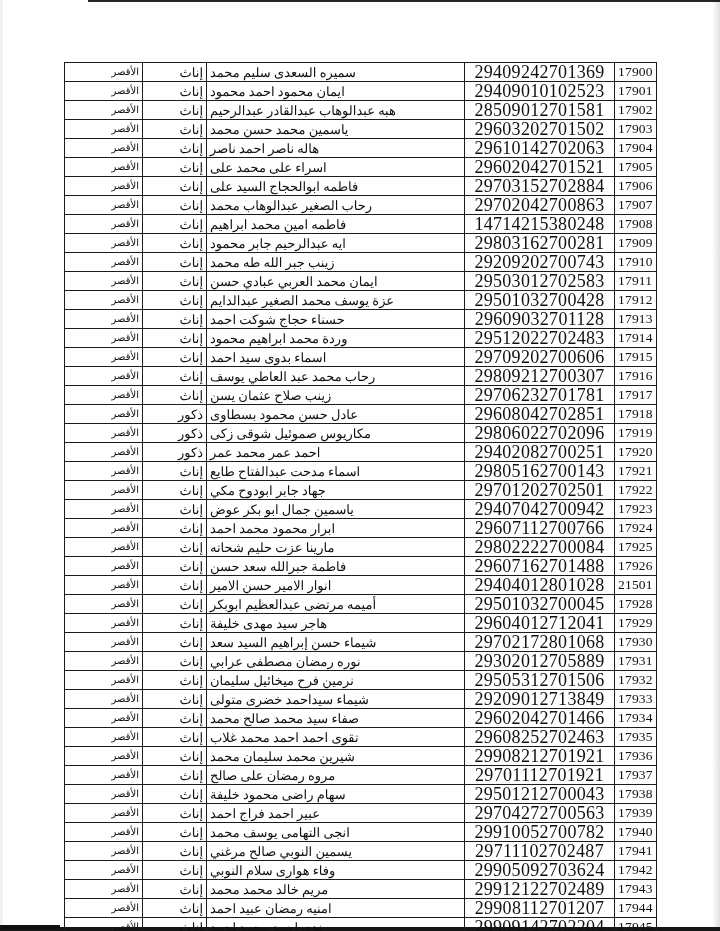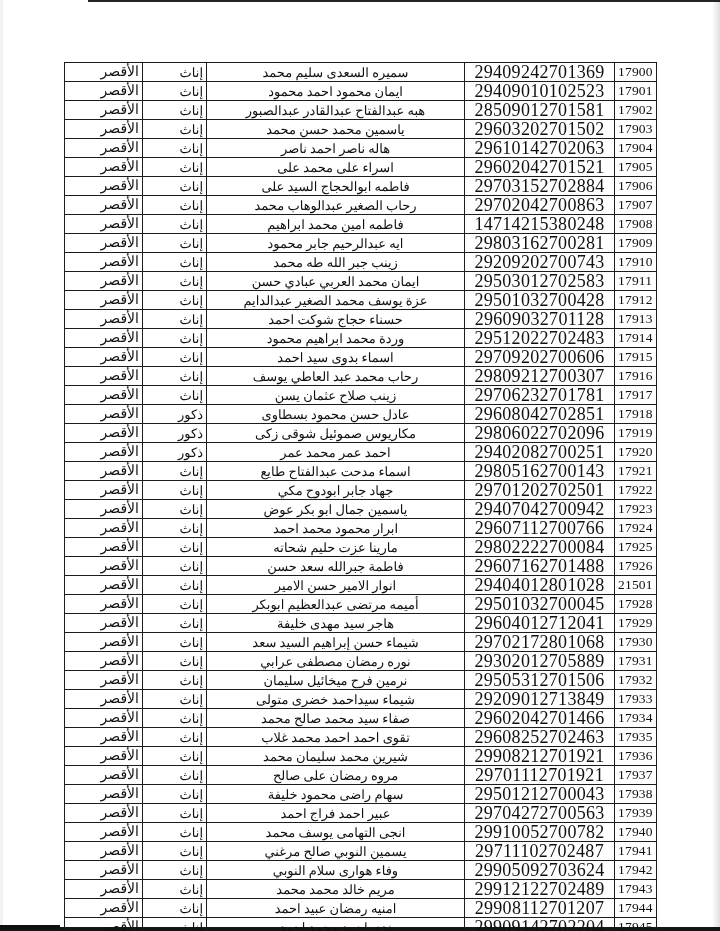--- a/index.html
+++ b/index.html
@@ -31,23 +31,23 @@
   .records td{
     border:1px solid #1c1c1c;
     vertical-align:middle;
     white-space:nowrap;
     overflow:hidden;
     padding:0 3px;
     line-height:1;
   }
   .col-serial{text-align:left;font-size:13.5px;letter-spacing:0.2px;}
   .col-national_id{text-align:center;font-size:18px;letter-spacing:0.3px;}
-  .col-name{text-align:center;font-size:13px;}
+  .col-name{text-align:left;font-size:13px;}
   .col-gender{text-align:right;font-size:13px;}
-  .col-governorate{text-align:right;font-size:14px;}
+  .col-governorate{text-align:right;font-size:10px;}
 </style>
 </head>
 <body>
 
 <div class="scan-top"></div>
 <div class="scan-right"></div>
 <div class="scan-left"></div>
 <div class="scan-bottom"></div>
 <div class="scan-bottom-blob"></div>
 
@@ -70,21 +70,21 @@
       <tr>
         <td class="col-serial">17901</td>
         <td class="col-national_id">29409010102523</td>
         <td class="col-name">ايمان محمود احمد محمود</td>
         <td class="col-gender">إناث</td>
         <td class="col-governorate">الأقصر</td>
       </tr>
       <tr>
         <td class="col-serial">17902</td>
         <td class="col-national_id">28509012701581</td>
-        <td class="col-name">هبه عبدالفتاح عبدالقادر عبدالصبور</td>
+        <td class="col-name">هبه عبدالوهاب عبدالقادر عبدالرحيم</td>
         <td class="col-gender">إناث</td>
         <td class="col-governorate">الأقصر</td>
       </tr>
       <tr>
         <td class="col-serial">17903</td>
         <td class="col-national_id">29603202701502</td>
         <td class="col-name">ياسمين محمد حسن محمد</td>
         <td class="col-gender">إناث</td>
         <td class="col-governorate">الأقصر</td>
       </tr>

